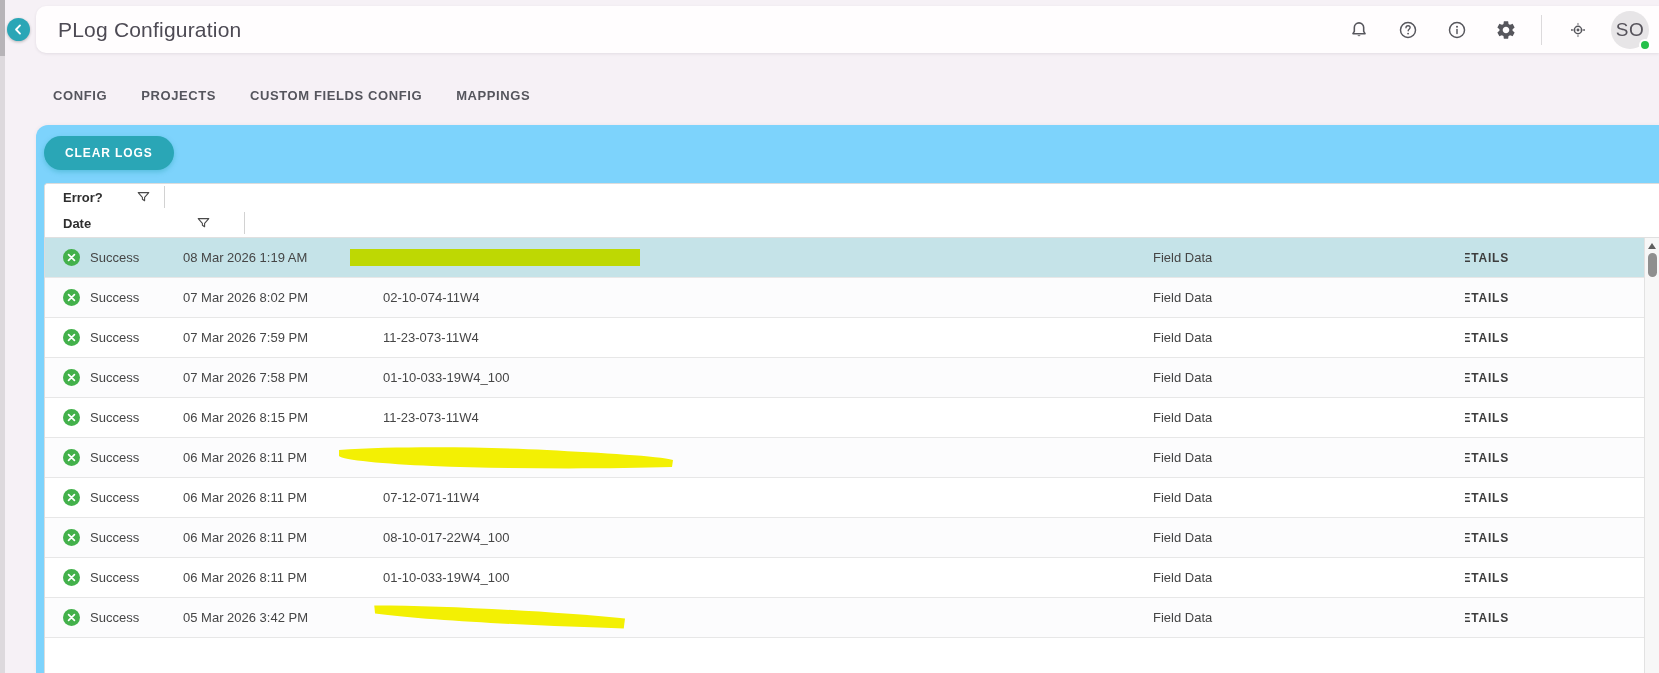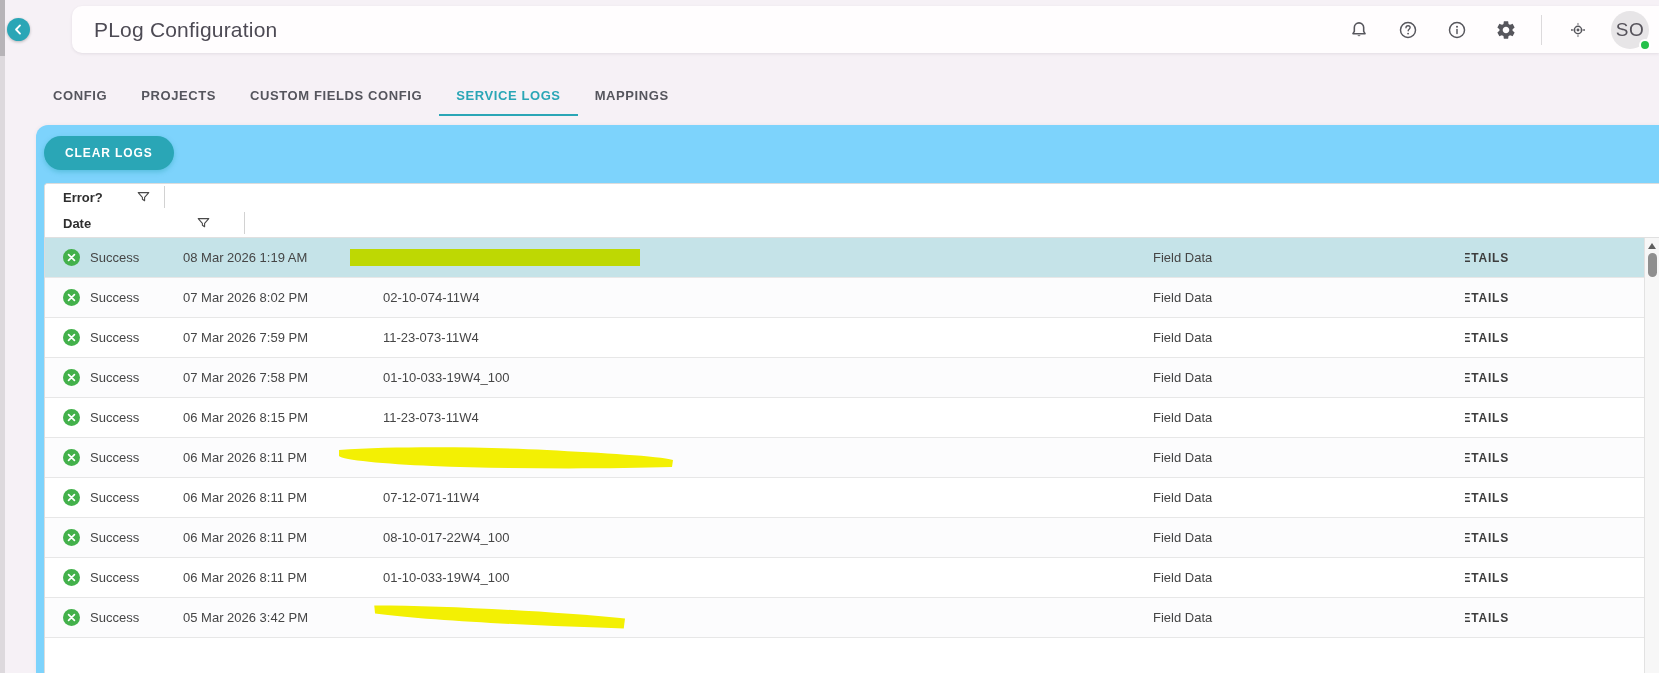--- a/index.html
+++ b/index.html
@@ -12,21 +12,21 @@
   }
   
   .left-strip { position:absolute; left:0; top:0; width:5px; height:100%; background:#ddd9dd; }
   .left-strip .seg-top { width:100%; height:56px; background:#b7b4b8; }
 
   
   .topbar {
     position:absolute; left:36px; top:6px; right:0; height:47px;
     background:#fffdfe; border-radius:10px 0 0 10px;
     box-shadow:0 1px 3px rgba(60,50,70,.10);
-    display:flex; align-items:center; padding:0 10px 0 22px;margin-left:36px;
+    display:flex; align-items:center; padding:0 10px 0 22px;
   }
   .page-title { font-size:21px; font-weight:500; color:#4d4a54; letter-spacing:.2px; }
   .topbar .spacer { flex:1; }
   .icon-btn {
     width:26px; height:26px; margin-left:23px; display:flex; align-items:center; justify-content:center;
     cursor:pointer; flex:none;
   }
   .icon-btn svg { width:22px; height:22px; }
   .tb-divider { width:1px; height:30px; background:#dcdadc; margin-left:22px; flex:none; }
   .avatar {
@@ -194,23 +194,20 @@
     </div>
 
   <div class="tab">
       <span>PROJECTS</span>
     </div>
 
   <div class="tab">
       <span>CUSTOM FIELDS CONFIG</span>
     </div>
 
-  <div class="tab active">
-      <span>SERVICE LOGS</span>
-    </div>
 
   <div class="tab">
       <span>MAPPINGS</span>
     </div>
 </nav>
 
 <section class="content-card">
   <button class="clear-btn">CLEAR LOGS</button>
 
   <div class="table-wrap">

